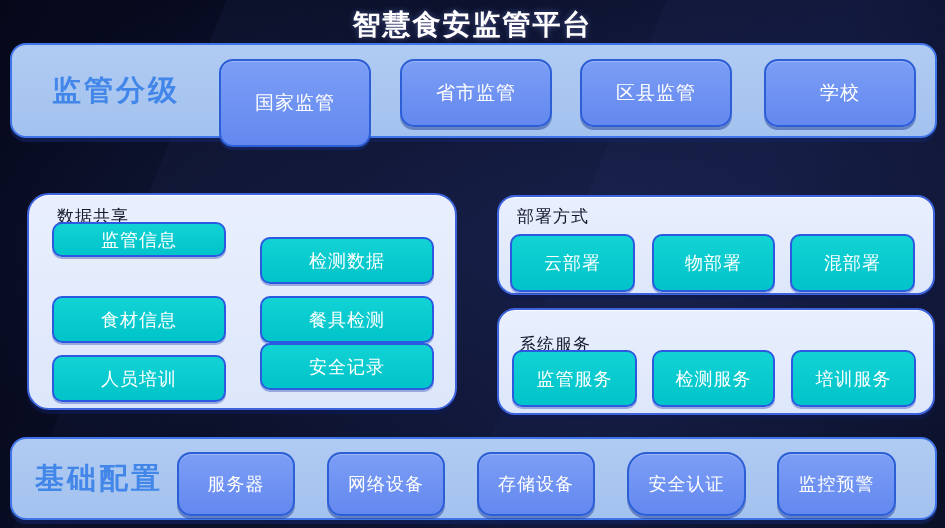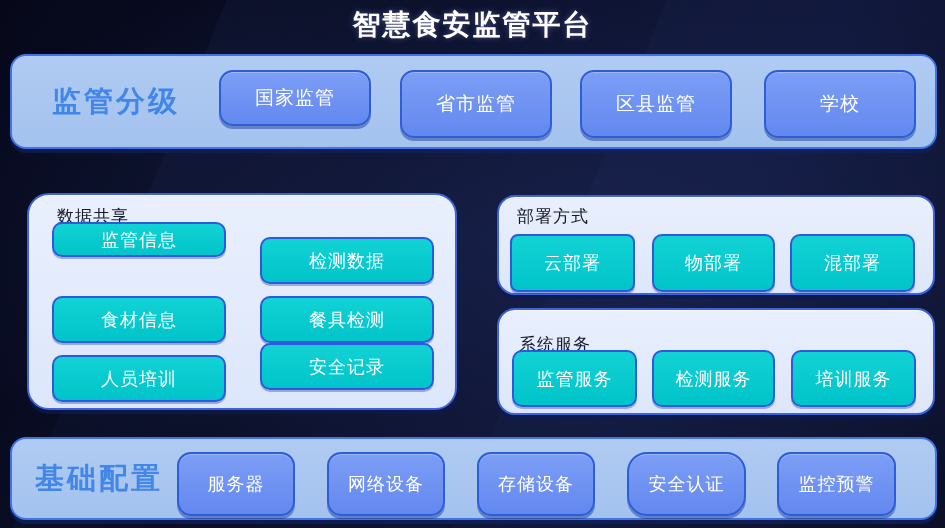--- a/index.html
+++ b/index.html
@@ -107,41 +107,41 @@
 </style>
 </head>
 <body>
 
 <div class="stage">
   <div class="bg-streak s1"></div>
   <div class="bg-streak s2"></div>
 
   <div class="page-title">智慧食安监管平台</div>
 
-  <div class="panel-bar" style="left:10px; top:43px; width:927px; height:95px;margin-top:11px;">
+  <div class="panel-bar" style="left:10px; top:43px; width:927px; height:95px;">
     <div class="section-label" style="left:40px;">监管分级</div>
-    <div class="btn-blue" style="left:207px; top:14px; width:152px; height:56px;">国家监管</div>
+    <div class="btn-blue" style="left:207px; top:14px; width:152px; height:88px;">国家监管</div>
     <div class="btn-blue" style="left:388px; top:14px; width:152px; height:68px;">省市监管</div>
     <div class="btn-blue" style="left:568px; top:14px; width:152px; height:68px;">区县监管</div>
     <div class="btn-blue" style="left:752px; top:14px; width:152px; height:68px;">学校</div>
   </div>
 
   <div class="panel-card" style="left:27px; top:193px; width:430px; height:217px; border-radius:22px;">
     <div class="card-label" style="left:28px; top:10px;">数据共享</div>
     <div class="btn-teal" style="left:23px; top:27px; width:174px; height:35px;">监管信息</div>
     <div class="btn-teal" style="left:231px; top:42px; width:174px; height:47px;">检测数据</div>
     <div class="btn-teal" style="left:23px; top:101px; width:174px; height:47px;">食材信息</div>
     <div class="btn-teal" style="left:231px; top:101px; width:174px; height:47px;">餐具检测</div>
     <div class="btn-teal" style="left:23px; top:160px; width:174px; height:47px;">人员培训</div>
     <div class="btn-teal" style="left:231px; top:148px; width:174px; height:47px;">安全记录</div>
   </div>
 
   <div class="panel-card" style="left:497px; top:195px; width:438px; height:100px;">
     <div class="card-label" style="left:18px; top:8px;">部署方式</div>
-    <div class="btn-teal" style="left:11px; top:37px; width:125px; height:58px;border-radius:8px;">云部署</div>
+    <div class="btn-teal" style="left:11px; top:37px; width:125px; height:58px;">云部署</div>
     <div class="btn-teal" style="left:153px; top:37px; width:123px; height:58px;">物部署</div>
     <div class="btn-teal" style="left:291px; top:37px; width:125px; height:58px;">混部署</div>
   </div>
 
   <div class="panel-card" style="left:497px; top:308px; width:438px; height:107px;">
     <div class="card-label" style="left:20px; top:11px;margin-top:12px;">系统服务</div>
     <div class="btn-teal" style="left:13px; top:40px; width:125px; height:57px;">监管服务</div>
     <div class="btn-teal" style="left:153px; top:40px; width:123px; height:57px;">检测服务</div>
     <div class="btn-teal" style="left:292px; top:40px; width:125px; height:57px;">培训服务</div>
   </div>

